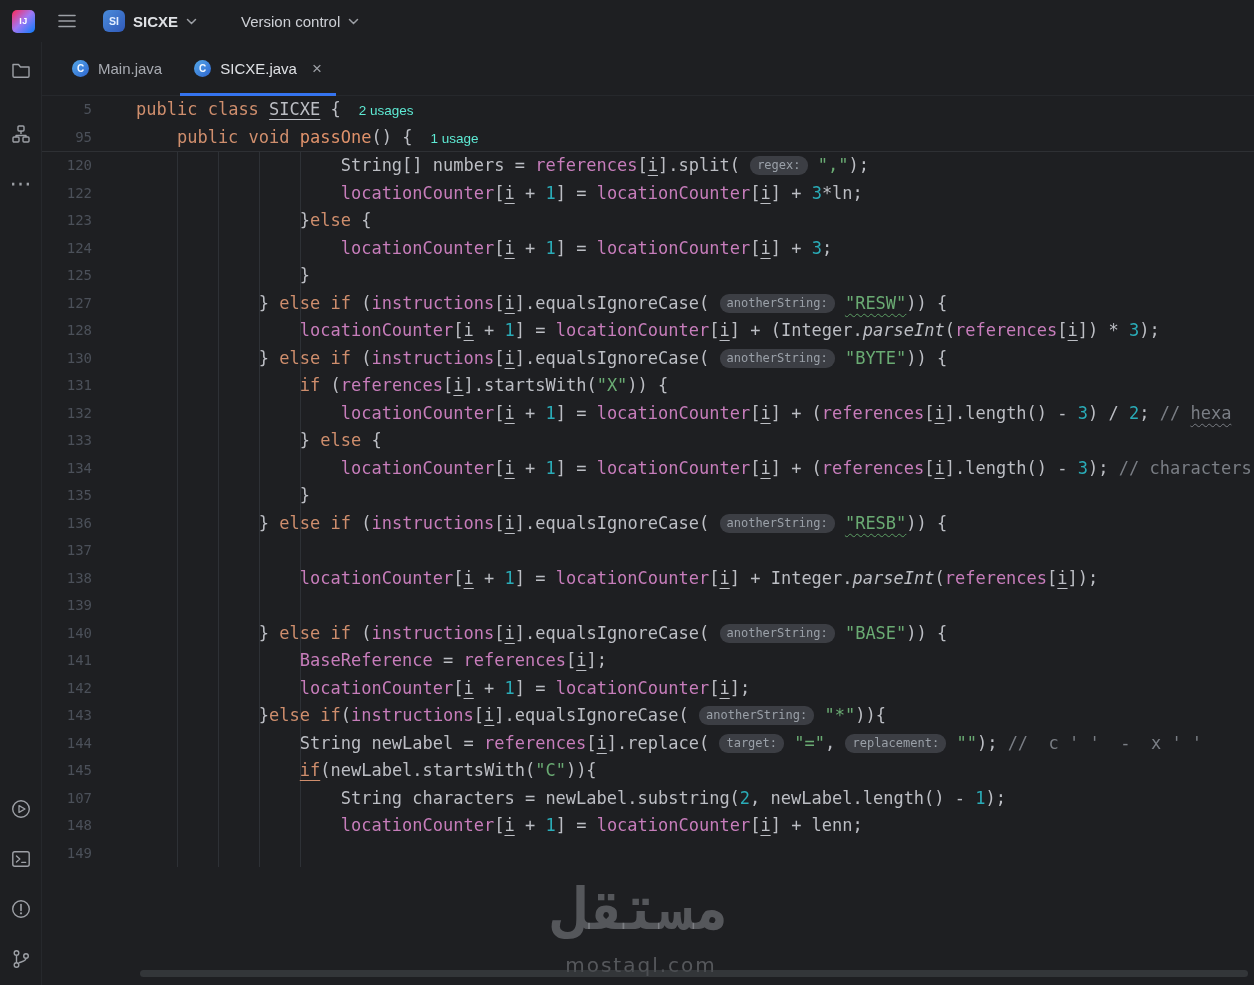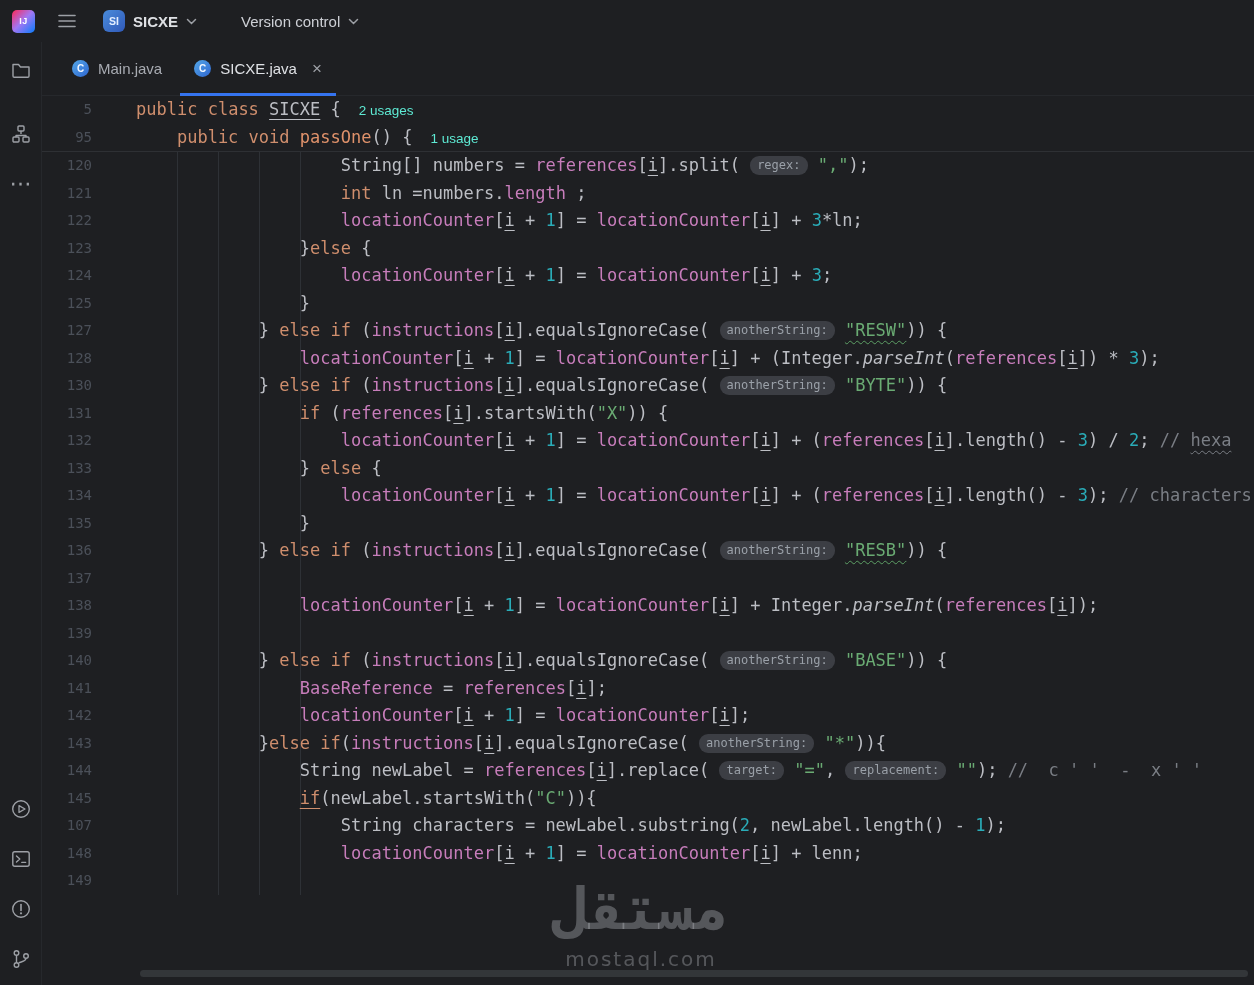--- a/index.html
+++ b/index.html
@@ -95,21 +95,21 @@
     position:absolute; left:98px; right:6px; bottom:8px; height:7px;
     border-radius:4px; background:#45484D; opacity:.55; z-index:5; cursor:pointer;
   }
 
   .watermark {
     position:absolute; left:50%; top:786px; transform:translateX(-54%);
     text-align:center; color:rgba(216,219,226,.30); z-index:4; pointer-events:none;
     font-family:"DejaVu Sans", sans-serif;
   }
   .wm-title { font-size:58px; font-weight:bold; line-height:1.1;font-family:Liberation Mono, monospace; }
-  .wm-sub { font-size:20px; letter-spacing:2px; margin-top:1px; }
+  .wm-sub { font-size:20px; letter-spacing:2px; margin-top:7px; }
 
   svg.ic { display:block; }
 </style>
 </head>
 <body>
 
 <div class="app">
 
   <header class="toolbar">
     <div class="logo">IJ</div>
@@ -213,21 +213,20 @@
         <div class="sticky" id="sticky-lines">
             <div class="row"><span class="gutter">5</span><span class="code" style="padding-left: 0ch;"><span class="tok kw">public</span><span class="tok pl"> </span><span class="tok kw">class</span><span class="tok pl"> </span><span class="tok pl u">SICXE</span><span class="tok pl"> {</span><span class="usages">2 usages</span></span></div>
             <div class="row"><span class="gutter">95</span><span class="code" style="padding-left: 4ch;"><span class="tok kw">public</span><span class="tok pl"> </span><span class="tok kw">void</span><span class="tok pl"> </span><span class="tok mt">passOne</span><span class="tok pl">() {</span><span class="usages">1 usage</span></span></div>
           </div>
         <div class="lines" id="code-lines">
           <div class="guide" style="left:calc(94px + 4ch)"></div>
           <div class="guide" style="left:calc(94px + 8ch)"></div>
           <div class="guide" style="left:calc(94px + 12ch)"></div>
           <div class="guide" style="left:calc(94px + 16ch)"></div>
         <div class="row"><span class="gutter">120</span><span class="code" style="padding-left: 20ch;"><span class="tok pl">String[] numbers = </span><span class="tok fd">references</span><span class="tok pl">[</span><span class="tok pl u">i</span><span class="tok pl">].split( </span><span class="tok ht">regex:</span><span class="tok pl"> </span><span class="tok st">","</span><span class="tok pl">);</span></span></div>
-            <div class="row"><span class="gutter">121</span><span class="code" style="padding-left: 20ch;"><span class="tok kw">int</span><span class="tok pl"> ln =</span><span class="tok pl">numbers.</span><span class="tok fd">length</span><span class="tok pl"> ;</span></span></div>
             <div class="row"><span class="gutter">122</span><span class="code" style="padding-left: 20ch;"><span class="tok fd">locationCounter</span><span class="tok pl">[</span><span class="tok pl u">i</span><span class="tok pl"> + </span><span class="tok nm">1</span><span class="tok pl">] = </span><span class="tok fd">locationCounter</span><span class="tok pl">[</span><span class="tok pl u">i</span><span class="tok pl">] + </span><span class="tok nm">3</span><span class="tok pl">*ln;</span></span></div>
             <div class="row"><span class="gutter">123</span><span class="code" style="padding-left: 16ch;"><span class="tok pl">}</span><span class="tok kw">else</span><span class="tok pl"> {</span></span></div>
             <div class="row"><span class="gutter">124</span><span class="code" style="padding-left: 20ch;"><span class="tok fd">locationCounter</span><span class="tok pl">[</span><span class="tok pl u">i</span><span class="tok pl"> + </span><span class="tok nm">1</span><span class="tok pl">] = </span><span class="tok fd">locationCounter</span><span class="tok pl">[</span><span class="tok pl u">i</span><span class="tok pl">] + </span><span class="tok nm">3</span><span class="tok pl">;</span></span></div>
             <div class="row"><span class="gutter">125</span><span class="code" style="padding-left: 16ch;"><span class="tok pl">}</span></span></div>
             <div class="row"><span class="gutter">127</span><span class="code" style="padding-left: 12ch;"><span class="tok pl">} </span><span class="tok kw">else</span><span class="tok pl"> </span><span class="tok kw">if</span><span class="tok pl"> (</span><span class="tok fd">instructions</span><span class="tok pl">[</span><span class="tok pl u">i</span><span class="tok pl">].equalsIgnoreCase( </span><span class="tok ht">anotherString:</span><span class="tok pl"> </span><span class="tok st ty">"RESW"</span><span class="tok pl">)) {</span></span></div>
             <div class="row"><span class="gutter">128</span><span class="code" style="padding-left: 16ch;"><span class="tok fd">locationCounter</span><span class="tok pl">[</span><span class="tok pl u">i</span><span class="tok pl"> + </span><span class="tok nm">1</span><span class="tok pl">] = </span><span class="tok fd">locationCounter</span><span class="tok pl">[</span><span class="tok pl u">i</span><span class="tok pl">] + (Integer.</span><span class="tok si">parseInt</span><span class="tok pl">(</span><span class="tok fd">references</span><span class="tok pl">[</span><span class="tok pl u">i</span><span class="tok pl">]) * </span><span class="tok nm">3</span><span class="tok pl">);</span></span></div>
             <div class="row"><span class="gutter">130</span><span class="code" style="padding-left: 12ch;"><span class="tok pl">} </span><span class="tok kw">else</span><span class="tok pl"> </span><span class="tok kw">if</span><span class="tok pl"> (</span><span class="tok fd">instructions</span><span class="tok pl">[</span><span class="tok pl u">i</span><span class="tok pl">].equalsIgnoreCase( </span><span class="tok ht">anotherString:</span><span class="tok pl"> </span><span class="tok st">"BYTE"</span><span class="tok pl">)) {</span></span></div>
             <div class="row"><span class="gutter">131</span><span class="code" style="padding-left: 16ch;"><span class="tok kw">if</span><span class="tok pl"> (</span><span class="tok fd">references</span><span class="tok pl">[</span><span class="tok pl u">i</span><span class="tok pl">].startsWith(</span><span class="tok st">"X"</span><span class="tok pl">)) {</span></span></div>
             <div class="row"><span class="gutter">132</span><span class="code" style="padding-left: 20ch;"><span class="tok fd">locationCounter</span><span class="tok pl">[</span><span class="tok pl u">i</span><span class="tok pl"> + </span><span class="tok nm">1</span><span class="tok pl">] = </span><span class="tok fd">locationCounter</span><span class="tok pl">[</span><span class="tok pl u">i</span><span class="tok pl">] + (</span><span class="tok fd">references</span><span class="tok pl">[</span><span class="tok pl u">i</span><span class="tok pl">].length() - </span><span class="tok nm">3</span><span class="tok pl">) / </span><span class="tok nm">2</span><span class="tok pl">; </span><span class="tok cm">// </span><span class="tok cm ty">hexa</span></span></div>
             <div class="row"><span class="gutter">133</span><span class="code" style="padding-left: 16ch;"><span class="tok pl">} </span><span class="tok kw">else</span><span class="tok pl"> {</span></span></div>

